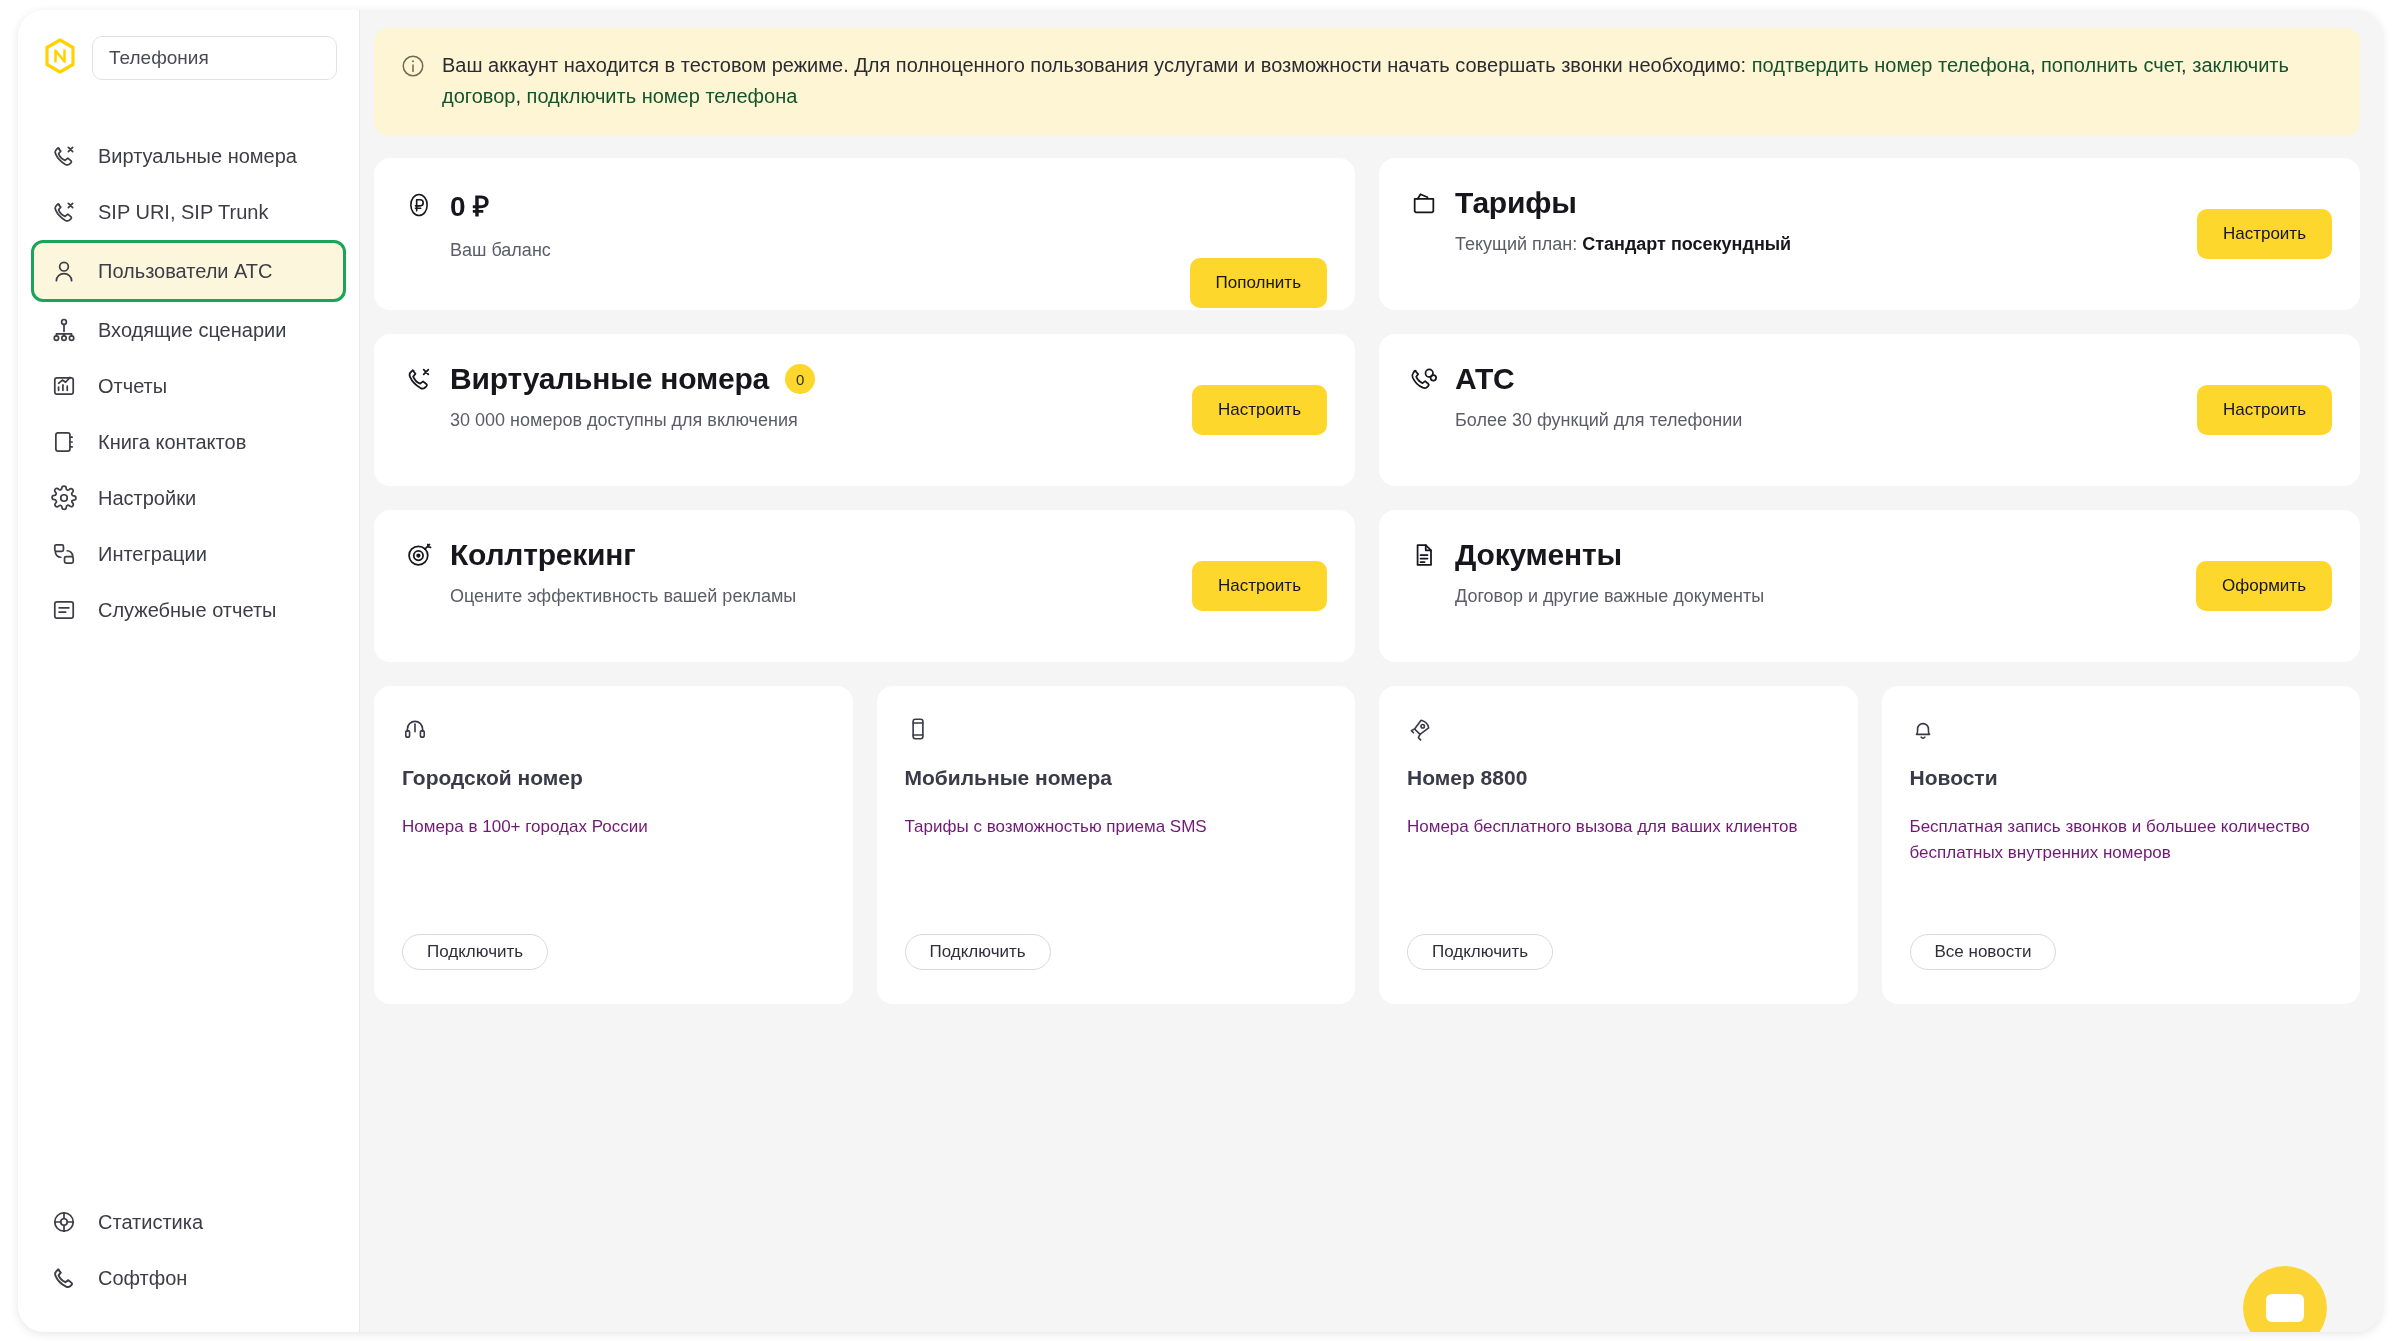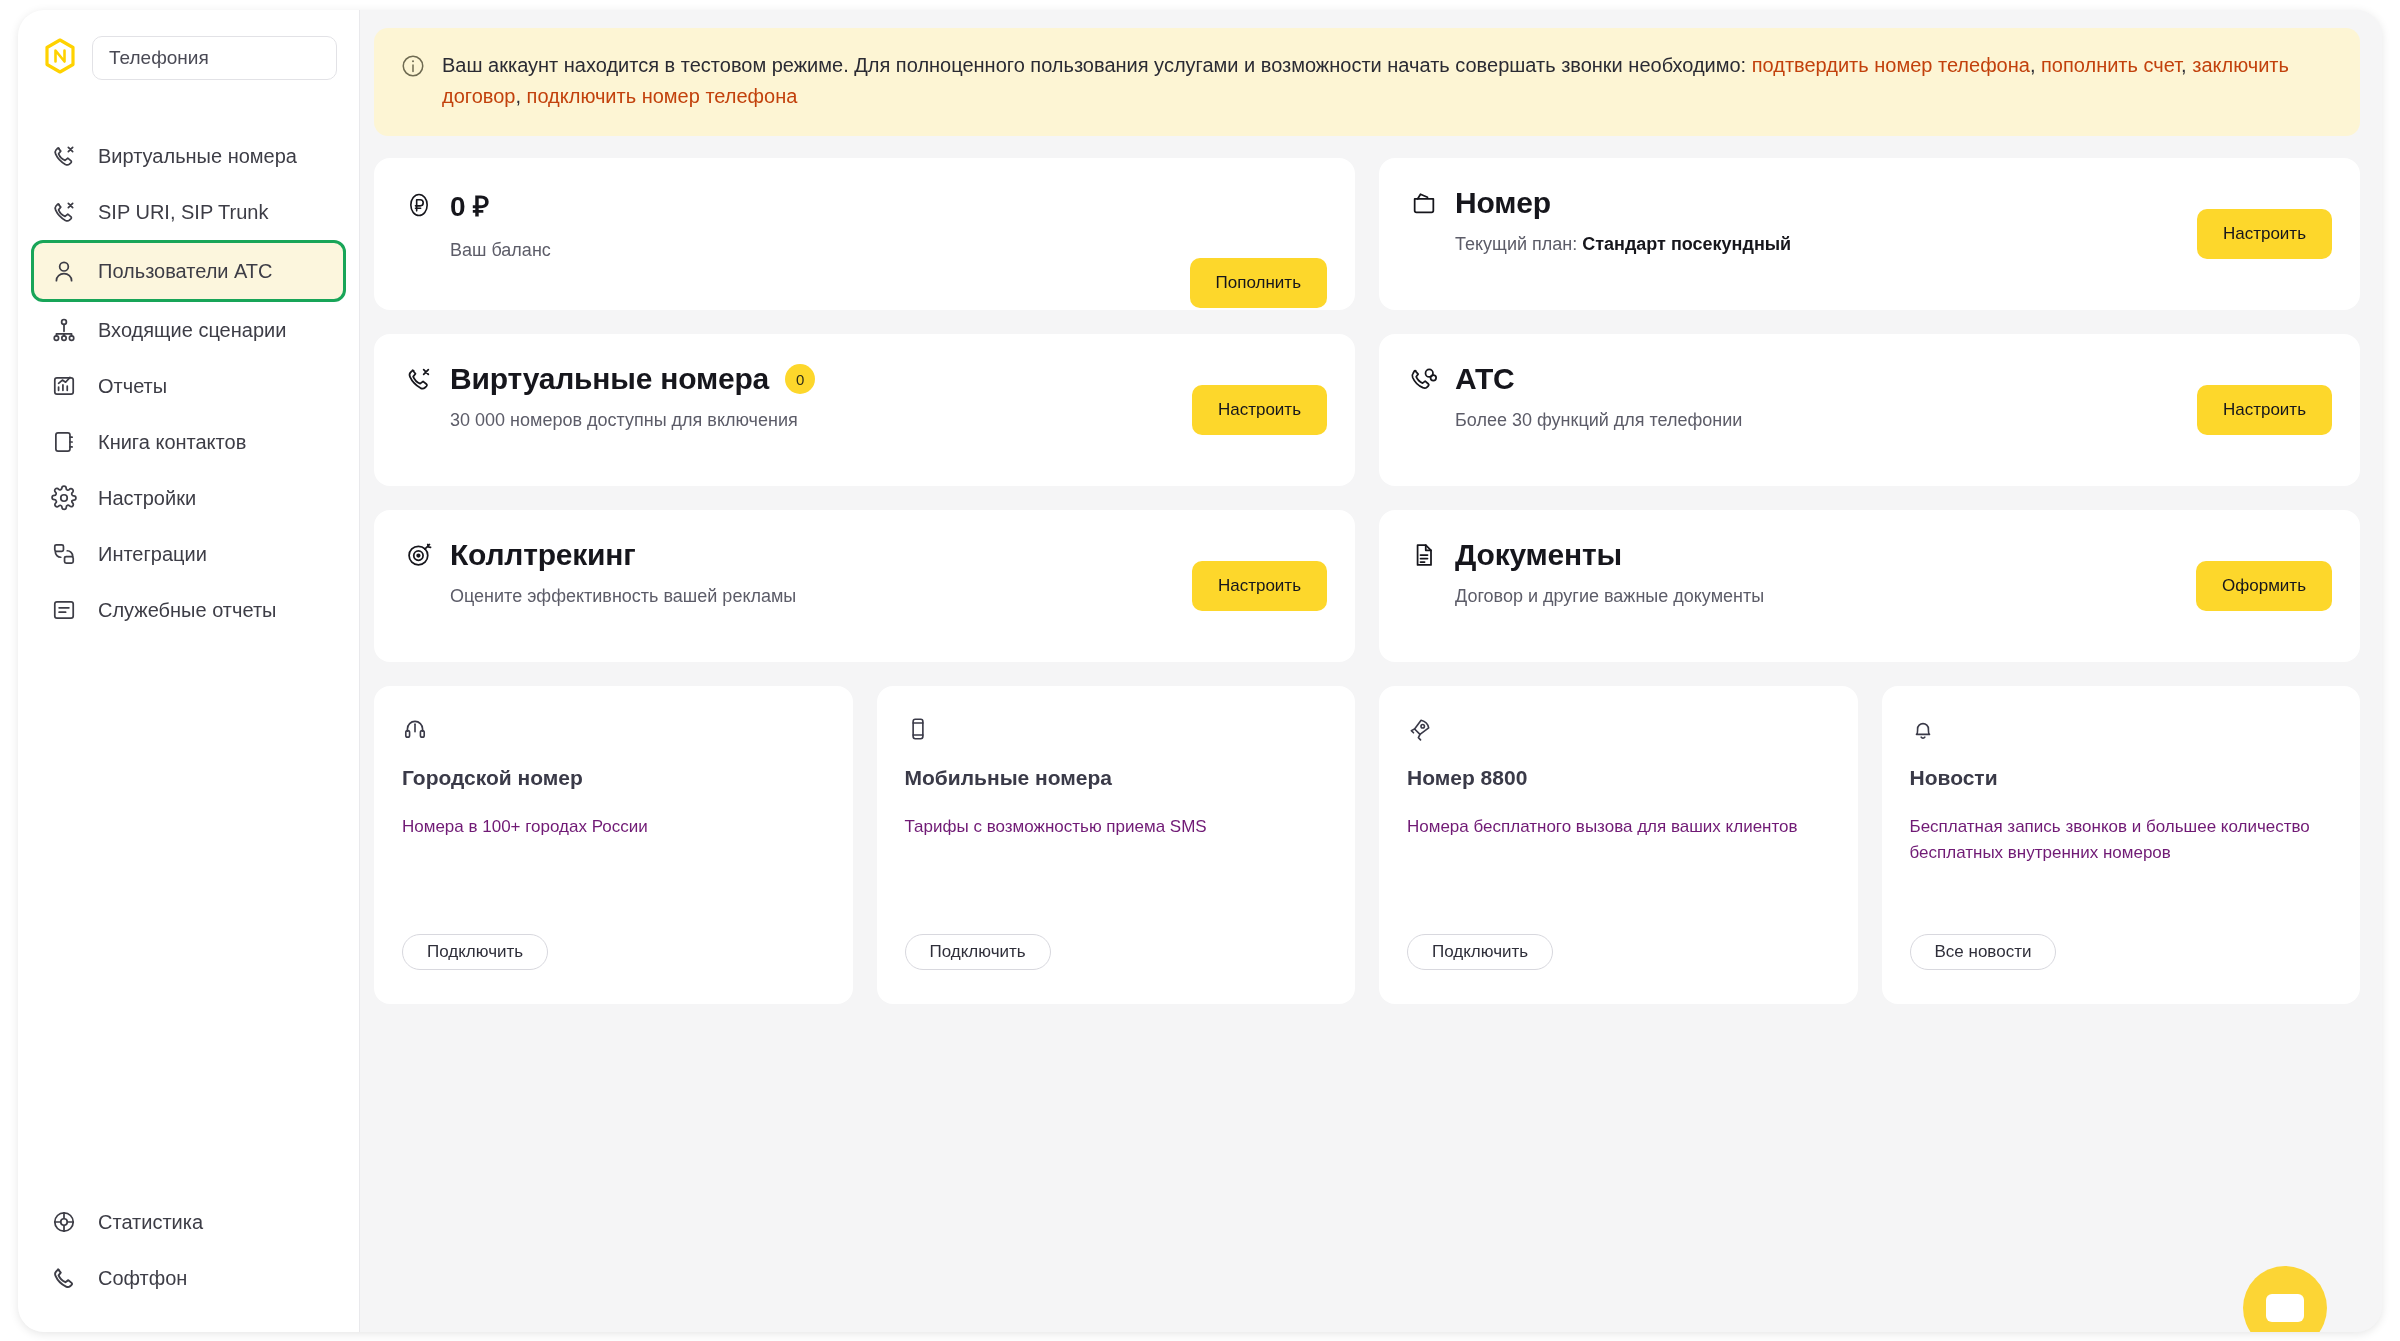--- a/index.html
+++ b/index.html
@@ -86,21 +86,21 @@
     gap: 16px;
     align-items: flex-start;
   }
   .banner .ico { flex: 0 0 26px; margin-top: 3px; }
   .banner-text {
     font-size: 20px;
     line-height: 1.55;
     color: #2b2b33;
     max-width: 2000px;
   }
-  .banner-text a { color: #c2410c; text-decoration: none; cursor: pointer; }
+  .banner-text a { color: #14532d; text-decoration: none; cursor: pointer; }
 
   .grid2 {
     display: grid;
     grid-template-columns: 1fr 1fr;
     gap: 24px;
     margin-top: 22px;
   }
   .big-card {
     background: #fff;
     border-radius: 16px;
@@ -367,21 +367,21 @@
 
       <div class="big-card">
         <div class="bc-left">
           <div class="bc-head">
             <span class="bc-ico">
               <svg width="28" height="28" viewBox="0 0 24 24" fill="none" stroke="#16161c" stroke-width="1.5" stroke-linecap="round" stroke-linejoin="round">
                 <path d="M4 8.5 h16 v10 a1.5 1.5 0 0 1-1.5 1.5 h-13 A1.5 1.5 0 0 1 4 18.5 z"></path>
                 <path d="M6.5 8.5 L9 4.5 l6 2.6"></path>
               </svg>
             </span>
-            <span class="bc-title">Номер</span>
+            <span class="bc-title">Тарифы</span>
           </div>
           <div class="bc-sub"><span>Текущий план: </span><b>Стандарт посекундный</b></div>
         </div>
         <button class="yellow-btn">Настроить</button>
       </div>
 
       <div class="big-card">
         <div class="bc-left">
           <div class="bc-head">
             <span class="bc-ico">

